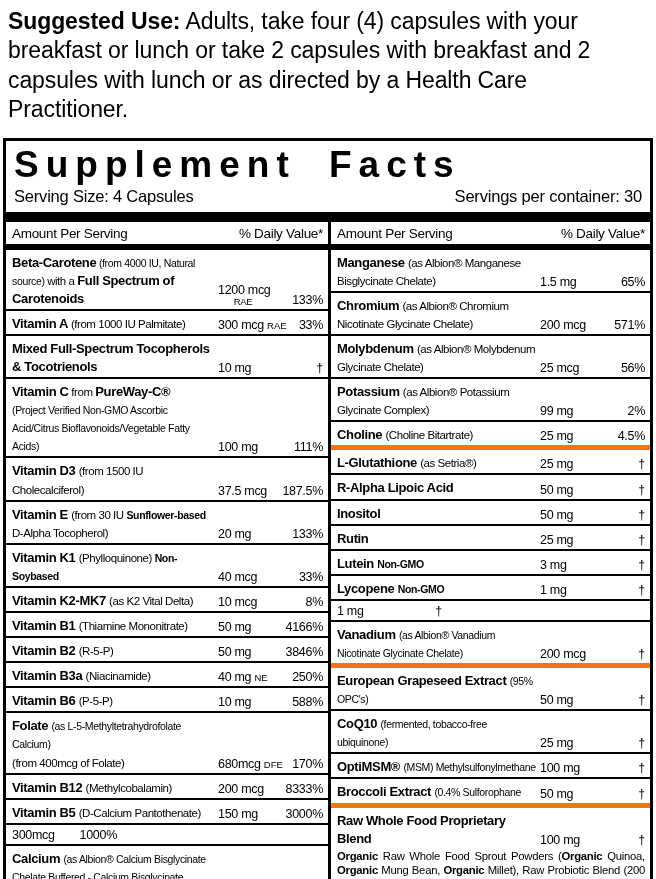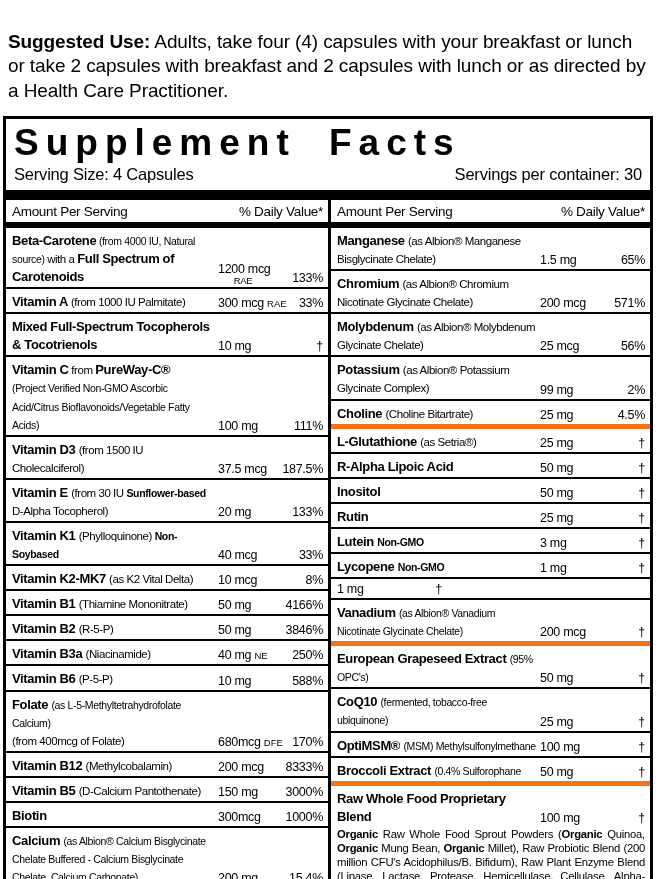--- a/index.html
+++ b/index.html
@@ -2,21 +2,21 @@
 <html><head>
 <meta charset="utf-8">
 <style>
   * { box-sizing: border-box; }
   html,body { margin:0; padding:0; }
   body {
     width:656px; background:#ffffff; color:#000000;
     font-family:"Liberation Sans", sans-serif;
     -webkit-font-smoothing:antialiased;
   }
-  .suggested { font-size:19px; line-height:1.28; padding:7px 6px 4px 8px; letter-spacing:-0.1px;margin-top:23px; }
+  .suggested { font-size:23px; line-height:1.28; padding:7px 6px 4px 8px; letter-spacing:-0.1px; }
   .suggested .lbl { font-weight:bold; }
 
   .panel { margin:9px 3px 4px 3px; border:3px solid #000; display:flex; flex-direction:column; background:#fff; }
   .title { font-weight:bold; font-size:37px; letter-spacing:7px; word-spacing:16px; line-height:1.08; padding:4px 4px 0 8px; white-space:nowrap; }
   .serving { display:flex; justify-content:space-between; font-size:16.5px; padding:2px 8px 6px 8px; letter-spacing:-0.2px; }
   .bar10 { height:10px; background:#000; }
 
   .cols { display:flex; align-items:stretch; flex:1; }
   .col { width:50%; display:flex; flex-direction:column; }
   .col.colr { border-left:3px solid #000; }
@@ -164,21 +164,20 @@
           </div>
           <div class="row sep-thin">
             <div class="rl">
               <div class="rt"><span class="b">Vitamin B5 </span><span class="r">(D-Calcium Pantothenate)</span></div>
               <div class="ra">150 mg</div>
               <div class="rd">3000%</div>
             </div>
           </div>
           <div class="row sep-thin">
             <div class="rl">
-              <div class="rt"><span class="b">Biotin</span></div>
               <div class="ra">300mcg</div>
               <div class="rd">1000%</div>
             </div>
           </div>
           <div class="row sep-thin">
             <div class="rl">
               <div class="rt"><span class="b">Calcium </span><span class="c">(as Albion® Calcium Bisglycinate Chelate Buffered - Calcium Bisglycinate Chelate, Calcium Carbonate)</span></div>
               <div class="ra">200 mg</div>
               <div class="rd">15.4%</div>
             </div>

